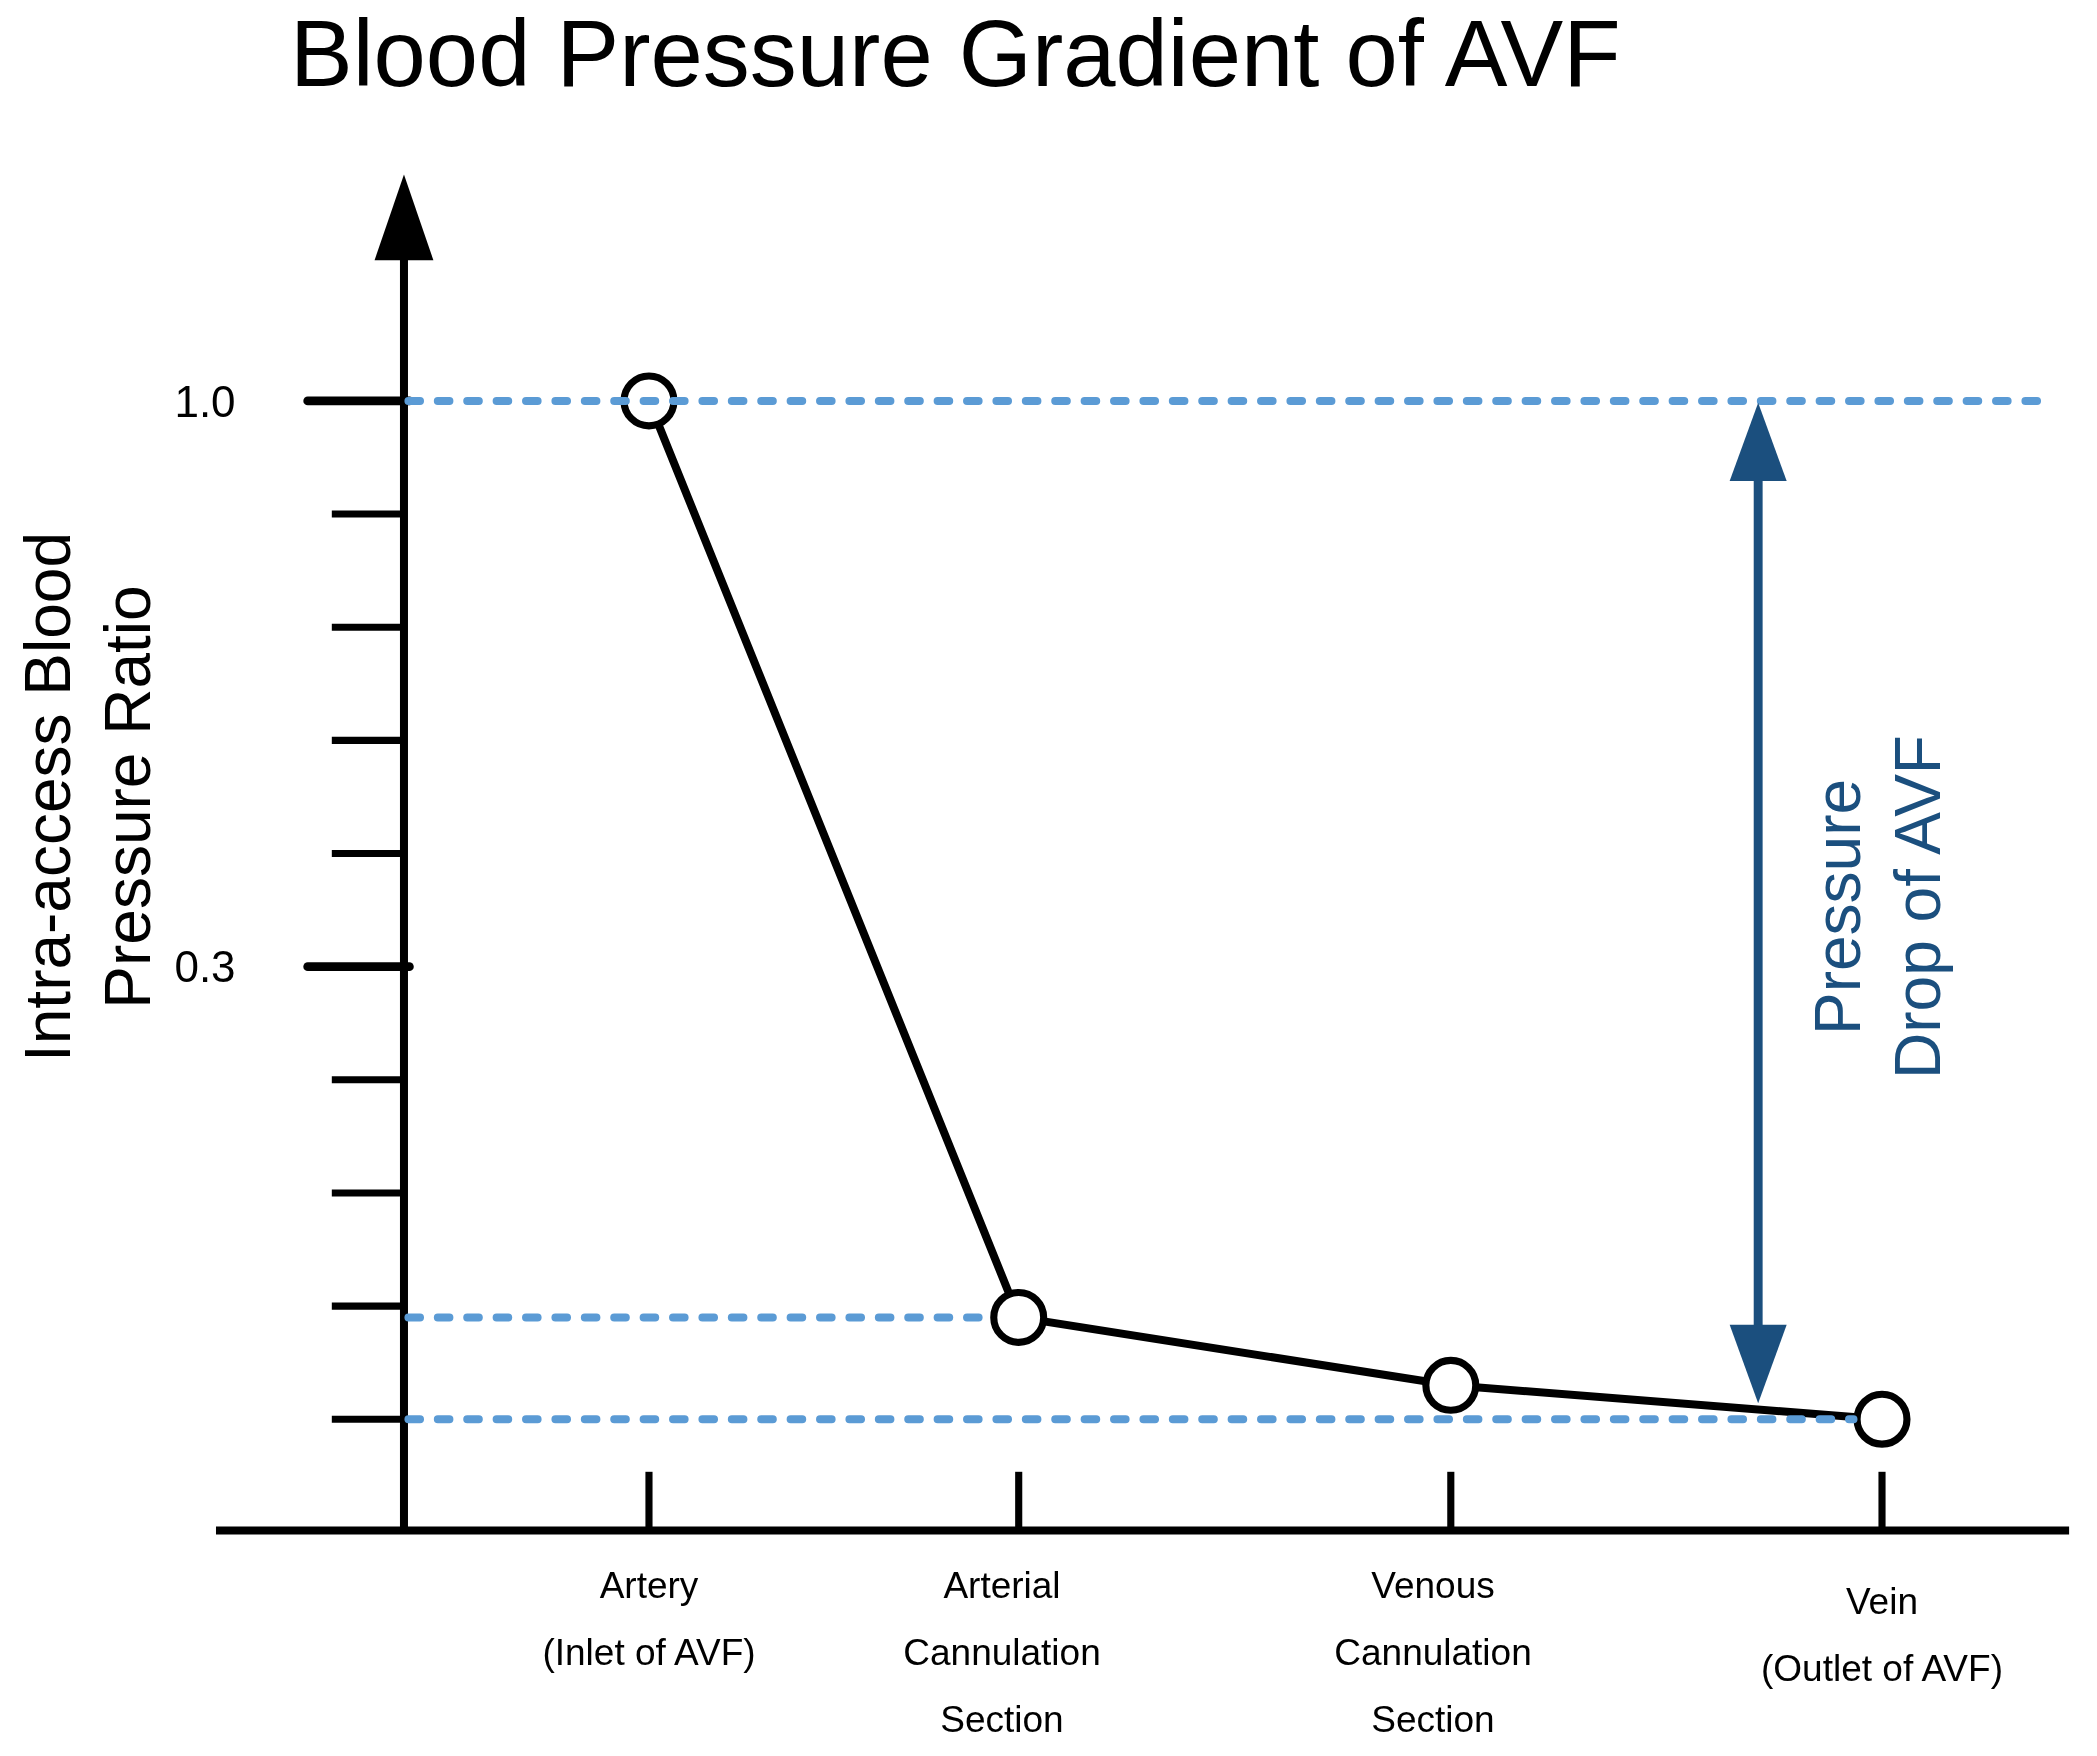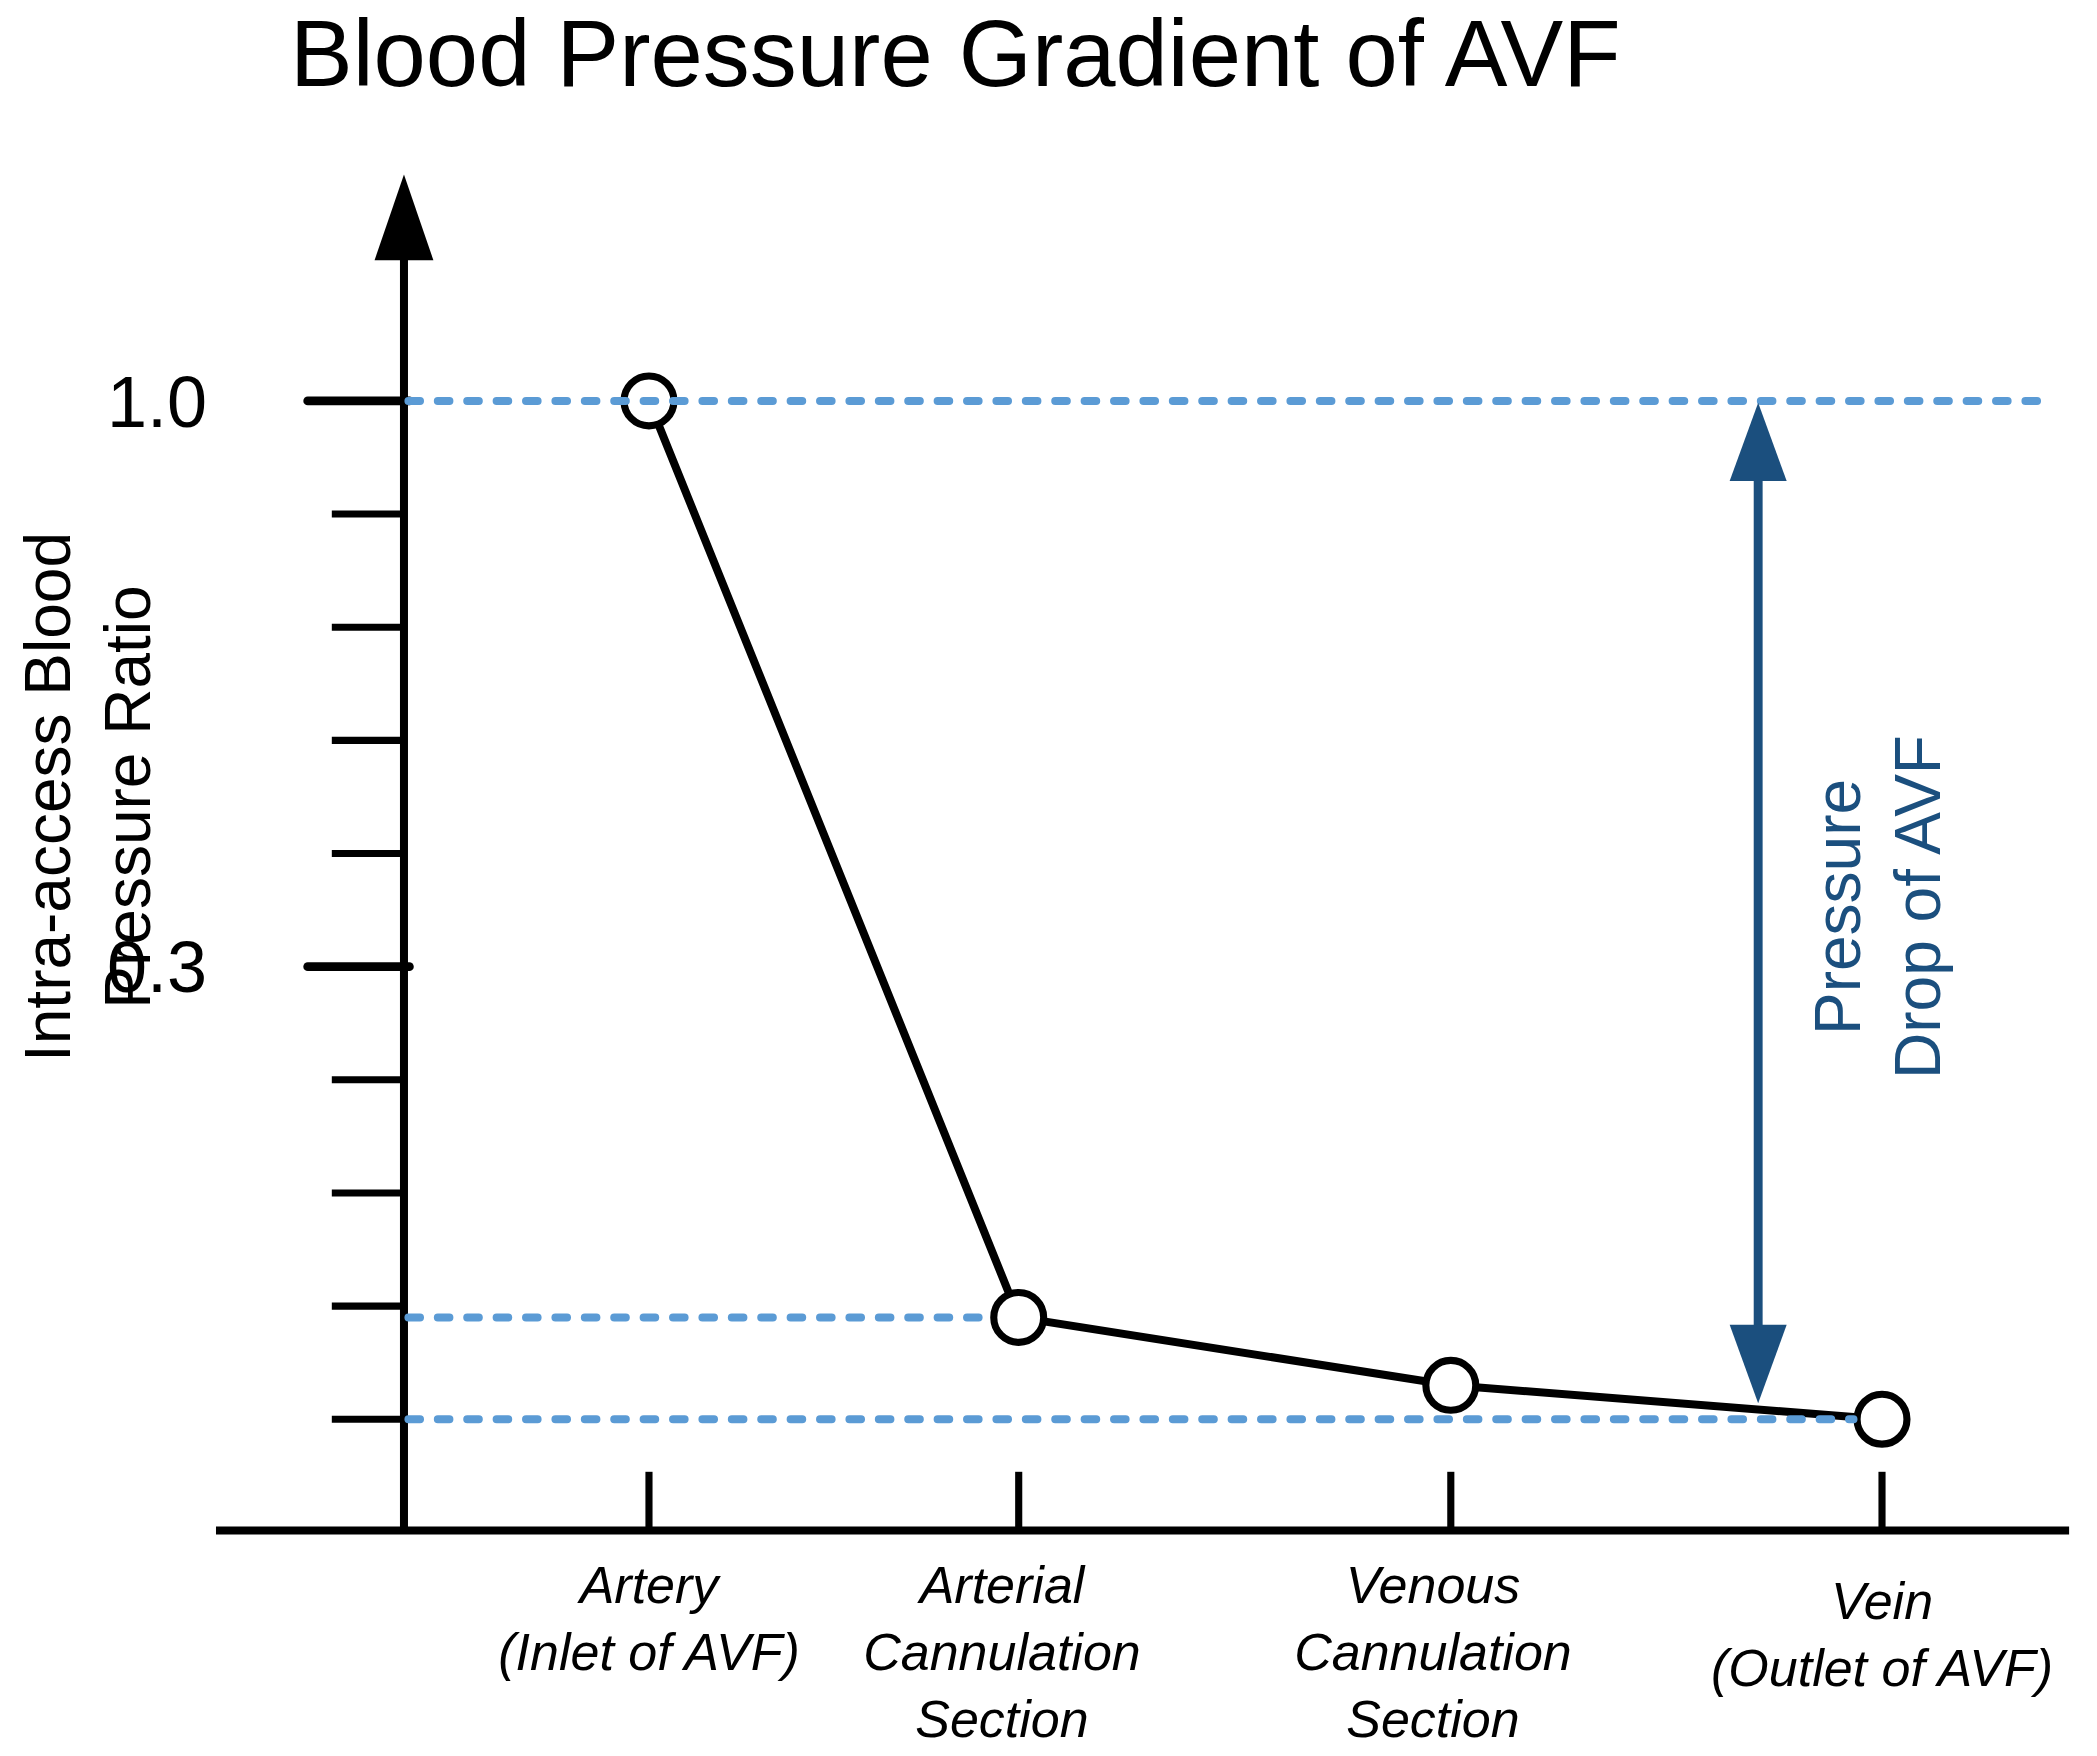--- a/index.html
+++ b/index.html
@@ -2,31 +2,31 @@
 <html style="font-size:14.3px"><head>
 <meta charset="utf-8">
 <style>
   html,body{margin:0;padding:0;background:#ffffff;}
   body{width:2098px;height:1756px;position:relative;overflow:hidden;
        font-family:"Liberation Sans", sans-serif;color:#000;}
   #canvas{position:absolute;left:0;top:0;width:2098px;height:1756px;}
   .abs{position:absolute;}
   .title{left:290px;top:5.3px;width:1782px;
          font-size:94px;line-height:98px;white-space:nowrap;}
-  .ytick{width:196px;text-align:left;font-size:72px;line-height:64px;}
+  .ytick{width:196px;text-align:center;font-size:44px;line-height:64px;}
   .ytick-10{left:107px;top:370px;}
   .ytick-05{left:107px;top:935px;}
   .ylabel{left:-269px;top:717px;width:713px;height:160px;
           text-align:center;font-size:64px;line-height:80px;
           white-space:pre-line;transform:rotate(-90deg);}
   .pdrop{left:1521px;top:827px;width:713px;height:160px;
          text-align:center;font-size:64px;line-height:80px;
          white-space:pre-line;transform:rotate(-90deg);color:#1B4F7E;}
-  .catlabel{width:570px;text-align:center;font-size:52px;line-height:67px;
-            white-space:pre-line;top:1552px;font-style:italic;}
+  .catlabel{width:570px;text-align:center;font-size:37px;line-height:67px;
+            white-space:pre-line;top:1552px;}
 </style>
 </head>
 <body>
 
 <div id="canvas"><svg width="2098" height="1756" viewBox="0 0 2354 1971">
       <line x1="453" y1="240" x2="453" y2="1718" stroke="#000000" stroke-width="9"></line>
       <polygon points="453,196 486,292 420,292" fill="#000000"></polygon>
       <line x1="242" y1="1718" x2="2322" y2="1718" stroke="#000000" stroke-width="9"></line>
       <line x1="345" y1="450" x2="459" y2="450" stroke="#000000" stroke-width="10" stroke-linecap="round"></line>
       <line x1="345" y1="1085" x2="459" y2="1085" stroke="#000000" stroke-width="10" stroke-linecap="round"></line>

